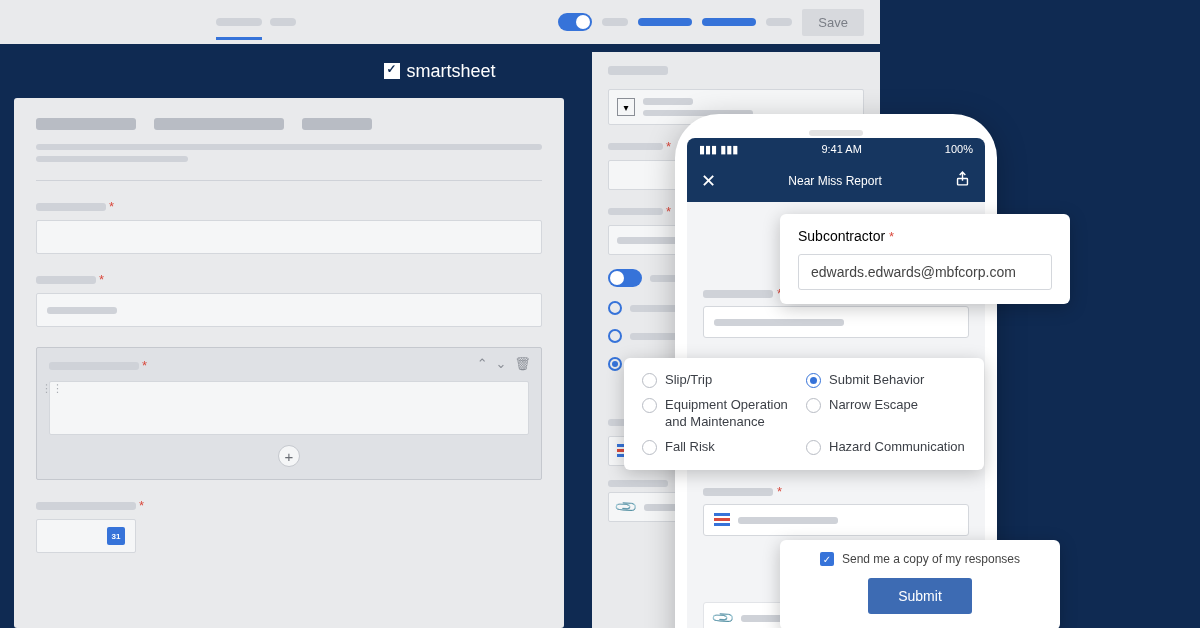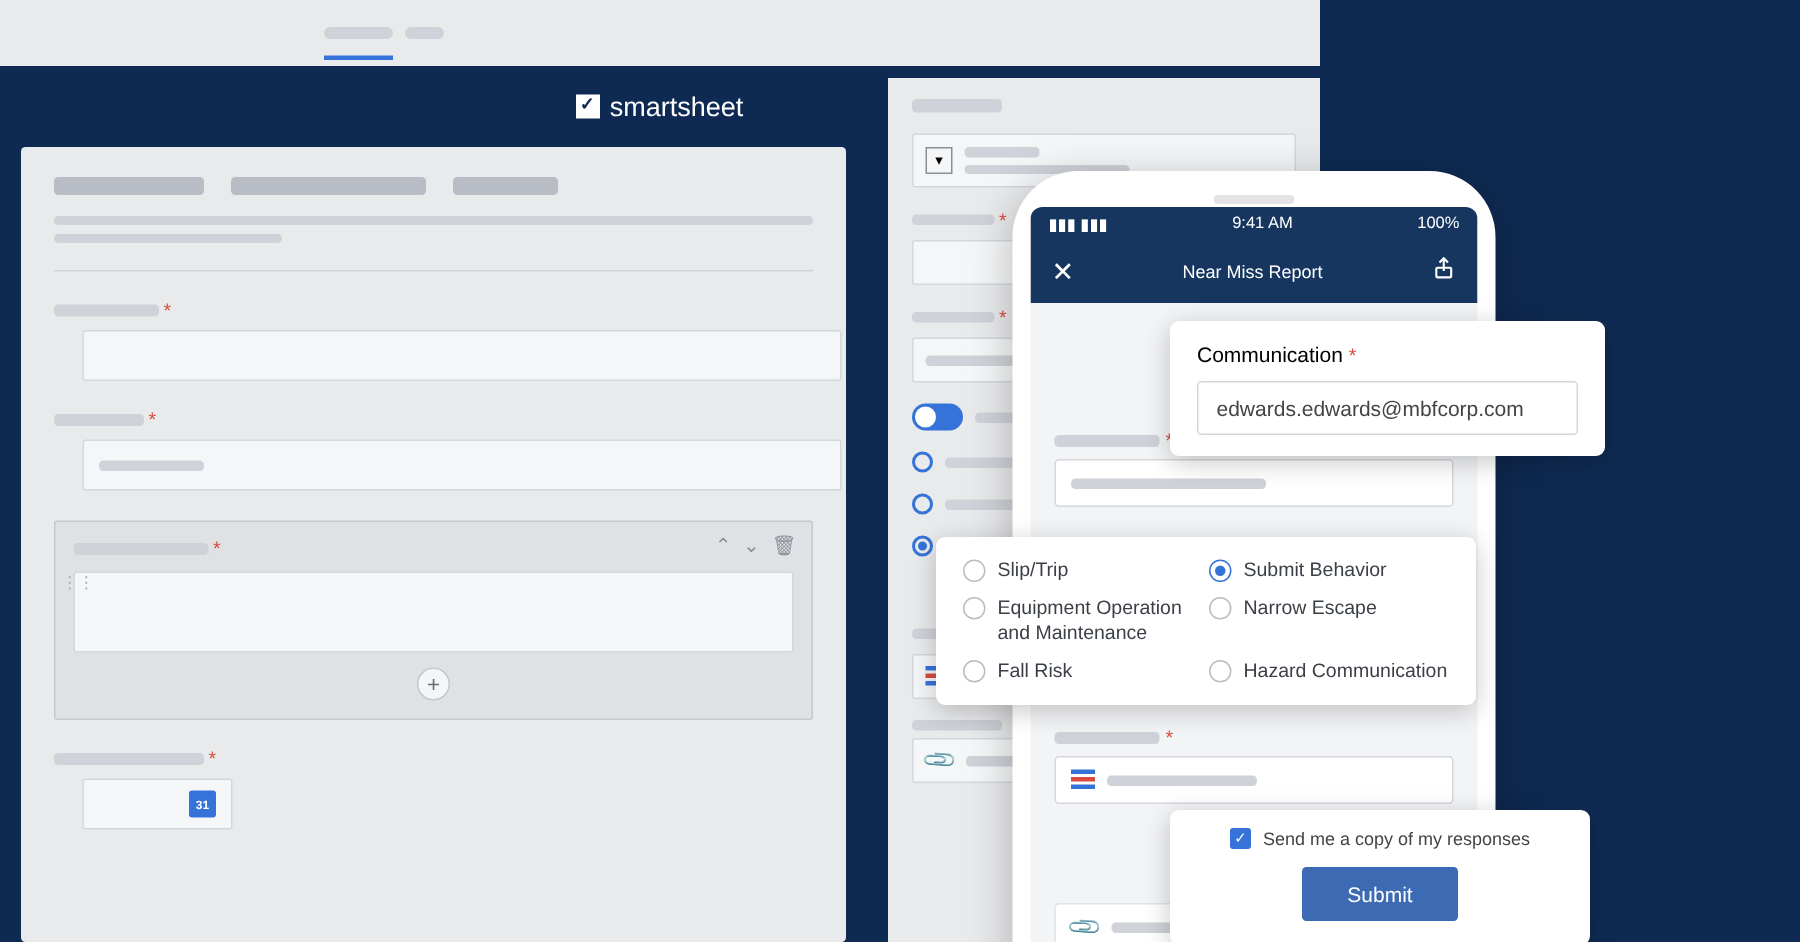--- a/index.html
+++ b/index.html
@@ -25,21 +25,21 @@
 
 
 .left-panel { position: absolute; top: 98px; left: 14px; width: 550px; height: 530px; background: #e9eaec; border-radius: 3px; padding: 20px 22px; }
 .sk { background: #cfd2d8; border-radius: 3px; }
 .sk-bold { background: #b8bcc4; border-radius: 3px; }
 .header-row { display: flex; gap: 18px; align-items: center; margin-bottom: 14px; }
 .hr-line { height: 1px; background: #cfd2d8; margin: 6px 0; }
 .form-field { margin-top: 18px; }
 .field-label { display: flex; align-items: center; gap: 3px; margin-bottom: 6px; }
 .req { color: #d94a3e; font-size: 13px; }
-.input-box { width: 100%; height: 34px; background: #f5f6f7; border: 1px solid #d4d7dc; border-radius: 2px; padding: 6px 10px; display: flex; align-items: center; margin-left: 19px; }
+.input-box { width: 100%; height: 34px; background: #f5f6f7; border: 1px solid #d4d7dc; border-radius: 2px; padding: 6px 10px; display: flex; align-items: center; }
 .editing-block { margin-top: 20px; background: #dfe1e5; border: 1px solid #c5c8ce; border-radius: 2px; padding: 10px 12px 12px; position: relative; }
 .drag-handle { position: absolute; left: 4px; top: 34px; color: #a9acb2; font-size: 11px; }
 .edit-controls { position: absolute; right: 10px; top: 8px; display: flex; gap: 8px; color: #8a8e96; font-size: 13px; }
 .textarea-box { width: 100%; height: 54px; background: #f5f6f7; border: 1px solid #d4d7dc; border-radius: 2px; margin-top: 8px; }
 .add-btn { width: 22px; height: 22px; border: 1px solid #c5c8ce; background: #f5f6f7; border-radius: 50%; margin: 10px auto 0; display: flex; align-items: center; justify-content: center; color: #686c73; font-size: 15px; }
 .cal-icon { width: 18px; height: 18px; background: #3673d9; display: inline-flex; align-items: center; justify-content: center; color: #fff; font-size: 8px; font-weight: bold; border-radius: 2px; }
 
 
 .right-col { position: absolute; top: 52px; left: 592px; width: 288px; height: 576px; background: #e9eaec; padding: 14px 16px; }
 .rc-item { margin-bottom: 14px; }
@@ -83,20 +83,28 @@
 .submit-btn { display: block; margin: 0 auto; background: #3d6bb3; color: #fff; border: none; padding: 10px 30px; border-radius: 3px; font-size: 14px; }
 </style>
 </head>
 <body>
 
 <div class="toolbar">
   <div class="tab-group">
     <div class="tab-pill tab-active" style="width:46px"></div>
     <div class="tab-pill" style="width:26px"></div>
   </div>
+  <div class="toolbar-right">
+    <div class="toggle"></div>
+    <div class="prog-pill" style="width:26px;background:#cfd2d8"></div>
+    <div class="prog-pill" style="width:54px;background:#3673d9"></div>
+    <div class="prog-pill" style="width:54px;background:#3673d9"></div>
+    <div class="prog-pill" style="width:26px;background:#cfd2d8"></div>
+    <button class="save-btn">Save</button>
+  </div>
 </div>
 
 <div class="dark-band">
   <div class="brand">
     <span class="brand-icon"></span>
     <span>smartsheet</span>
   </div>
 </div>
 
 <div class="left-panel">
@@ -256,21 +264,21 @@
       <div class="ph-input" style="border:1px solid #e2e4e8">
           <span class="attach-icon">📎</span>
           <div class="sk" style="width:120px;height:7px"></div>
         </div>
     </div>
   </div>
 </div>
 
 <div class="float-card card1">
   <div class="fc-label">
-    <span>Communication</span> <span class="req">*</span>
+    <span>Subcontractor</span> <span class="req">*</span>
   </div>
   <div class="fc-input">edwards.edwards@mbfcorp.com</div>
 </div>
 
 <div class="float-card card2">
   <div class="radio-grid">
     <div class="radio-opt">
         <span class="radio-circ"></span>
         <span>Slip/Trip</span>
       </div>

